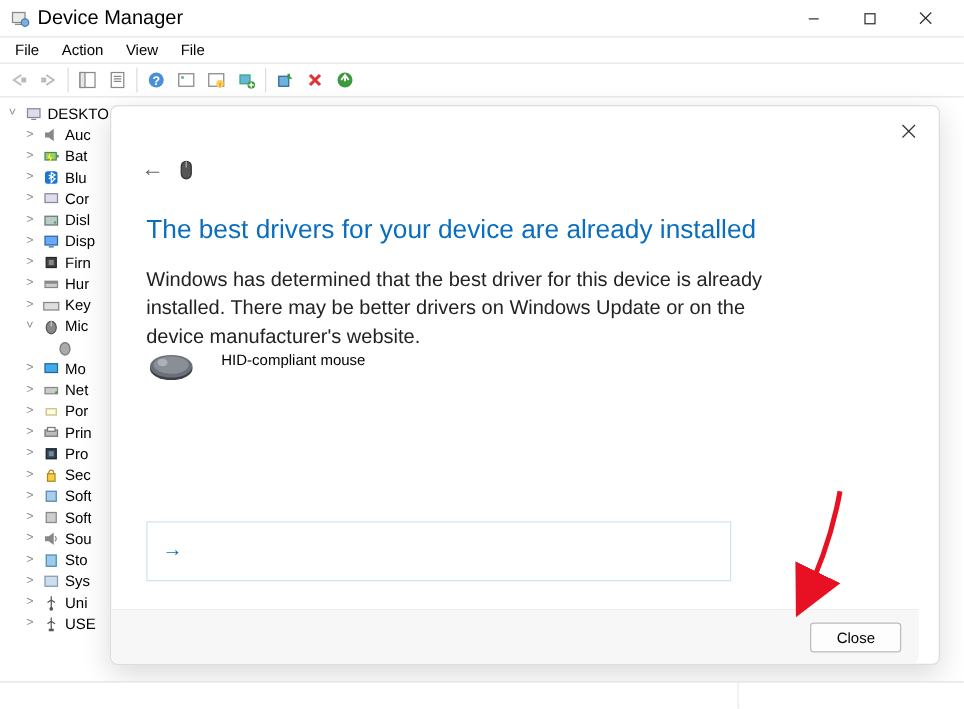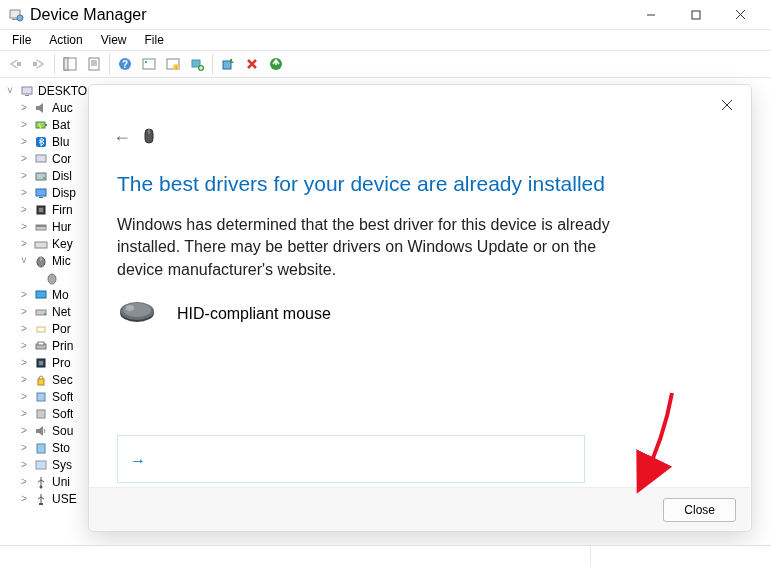--- a/index.html
+++ b/index.html
@@ -31,25 +31,25 @@
 
 
 .dialog { position:absolute; top:84px; left:88px; width:664px; height:448px; background:#fff; border:1px solid #ddd; border-radius:6px; box-shadow: 0 8px 24px rgba(0,0,0,.15); }
 .dialog .dlg-close { position:absolute; top:6px; right:10px; width:28px; height:28px; display:flex; align-items:center; justify-content:center; font-size:14px; color:#333; }
 .dlg-head { display:flex; align-items:center; gap:10px; padding: 40px 24px 0 24px; font-size:12px; }
 .dlg-head .back { font-size:18px; color:#666; }
 .dlg-head .dlg-icon { width:16px; height:16px; display:inline-flex; align-items:center; justify-content:center; }
 .dlg-body { padding: 16px 28px; }
 .dlg-h1 { color:#0a6ebd; font-size:21px; font-weight:400; margin: 10px 0 18px; }
 .dlg-desc { font-size:16px; color:#222; max-width: 520px; line-height:1.4; }
-.dlg-device { display:flex; align-items:flex-end; gap:20px; margin-top:18px; font-size:16px; }
+.dlg-device { display:flex; align-items:flex-start; gap:20px; font-size:12px; }
 .mouse-img { width:40px; height:24px; }
 .dlg-link { margin-top:112px; border:1px solid #cfe3f5; padding: 14px 12px; display:flex; align-items:center; gap:10px; color:#0a6ebd; font-size:13px; width: 468px; }
 .dlg-link .arrow { color:#0a6ebd; font-size:16px; }
-.dlg-footer { position:absolute; bottom:0; left:0; right:1px; height:44px; border-top:1px solid #eee; background:#f7f7f7; display:flex; justify-content:flex-end; align-items:center; padding: 12px 14px; border-radius: 0 0 6px 6px;}
+.dlg-footer { position:absolute; bottom:0; left:0; right:16px; height:44px; border-top:1px solid #eee; background:#f7f7f7; display:flex; justify-content:flex-end; align-items:center; padding: 12px 14px; border-radius: 0 0 6px 6px;}
 .dlg-btn { border:1px solid #bbb; background:#fdfdfd; padding: 4px 20px; font-size:12px; border-radius:3px; cursor:pointer; }
 
 
 .red-arrow { position:absolute; pointer-events:none; }
 
 
 .status { position:absolute; bottom:0; left:0; right:0; height:22px; border-top:1px solid #e0e0e0; background:#fff; }
 .status::after { content:""; position:absolute; right:180px; top:0; bottom:0; width:1px; background:#e9e9e9; }
 </style>
 </head>

